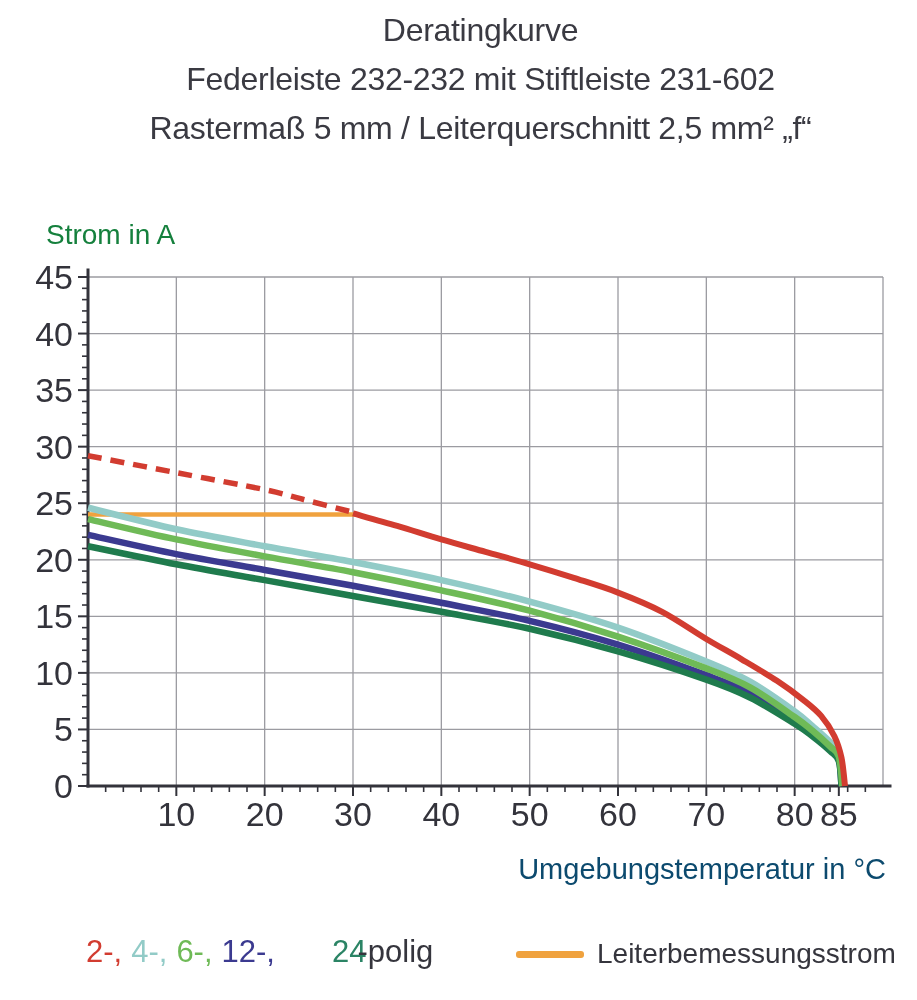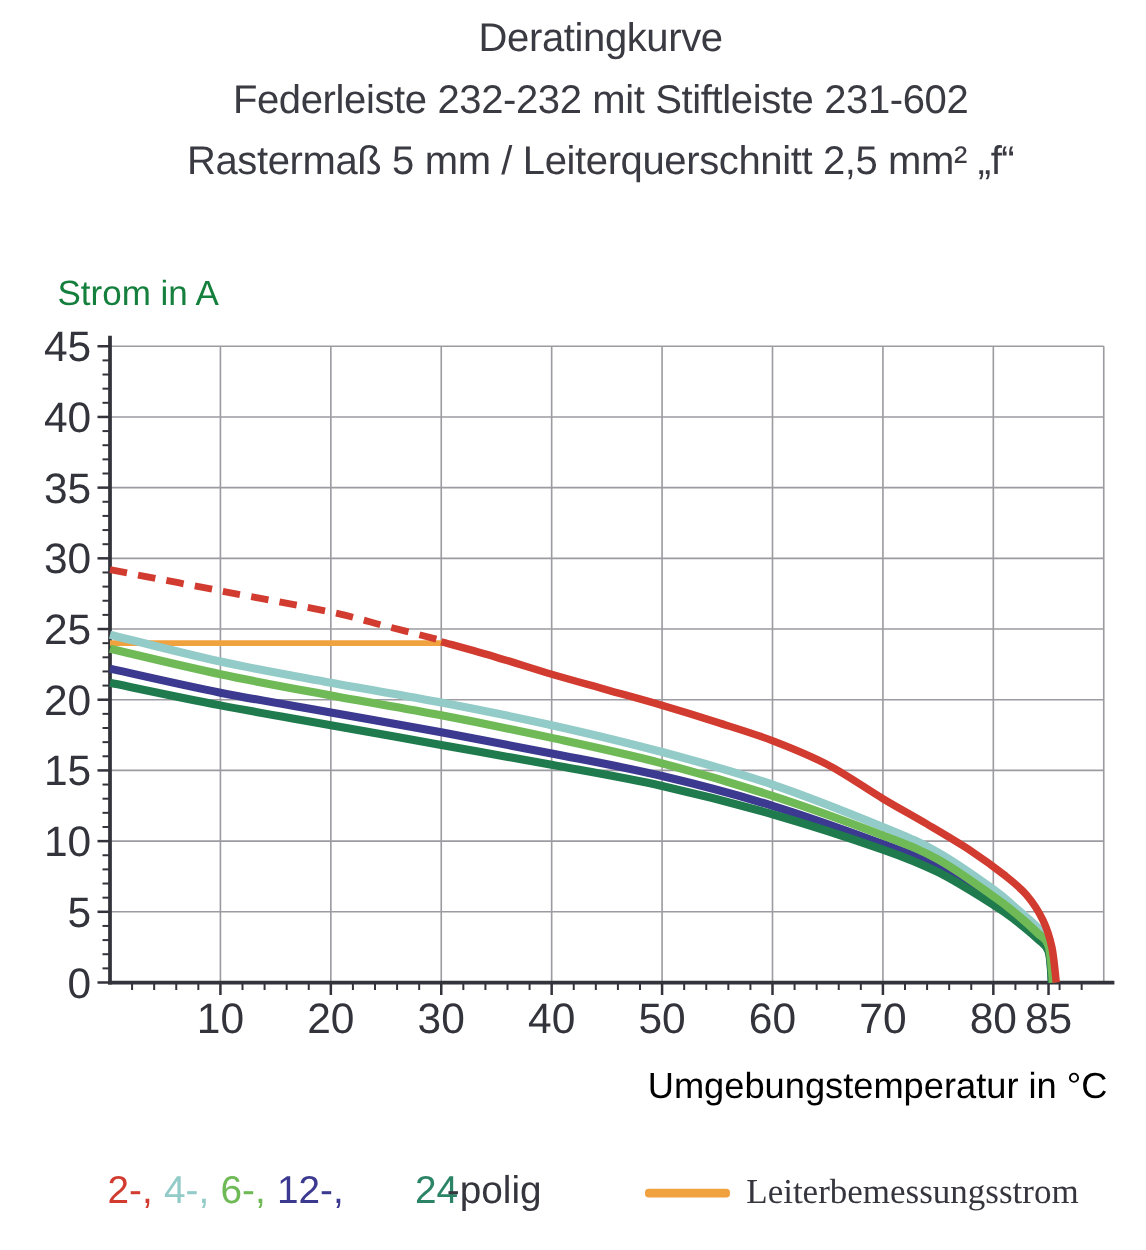--- a/index.html
+++ b/index.html
@@ -18,32 +18,32 @@
     color:#3a3a42;
     letter-spacing:-0.3px;
     padding-left:44px;
   }
   .y-axis-title{
     position:absolute;left:46px;top:219px;
     font-size:28px;color:#15803d;
   }
   .x-axis-title{
     position:absolute;right:31px;top:853px;
-    font-size:29px;color:#000000;text-align:center;
+    font-size:29px;color:#0c4a6e;text-align:center;
   }
   svg.chart{position:absolute;left:0;top:0;}
   .legend-poles{
     position:absolute;left:86px;top:934px;
     font-size:31px;white-space:nowrap;
   }
   .legend-poles span{margin-right:9px;}
   .legend-poles span.suffix{margin-left:-9px;margin-right:16px;color:#35353d;}
   .legend-rated{
     position:absolute;left:516px;top:938px;
-    display:flex;align-items:center;gap:13px;font-family:Liberation Serif, serif;
+    display:flex;align-items:center;gap:13px;
   }
   .legend-rated .swatch{
     width:68px;height:7px;border-radius:3px;display:inline-block;
   }
   .legend-rated .label{font-size:28px;color:#35353d;}
 </style>
 </head>
 <body>
 
 <div class="page">

